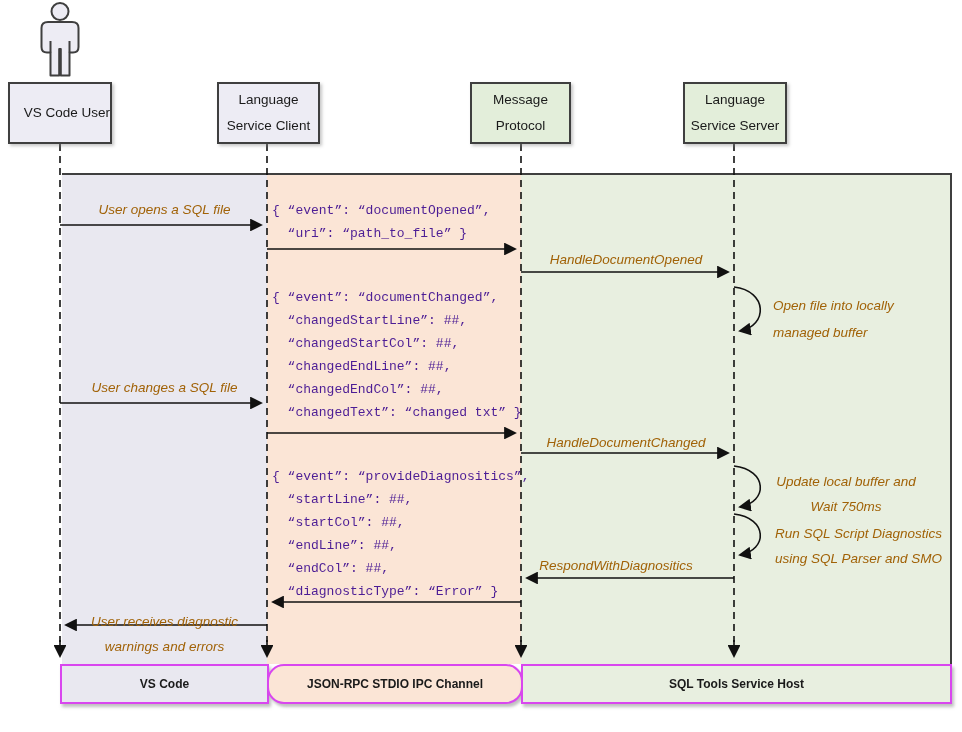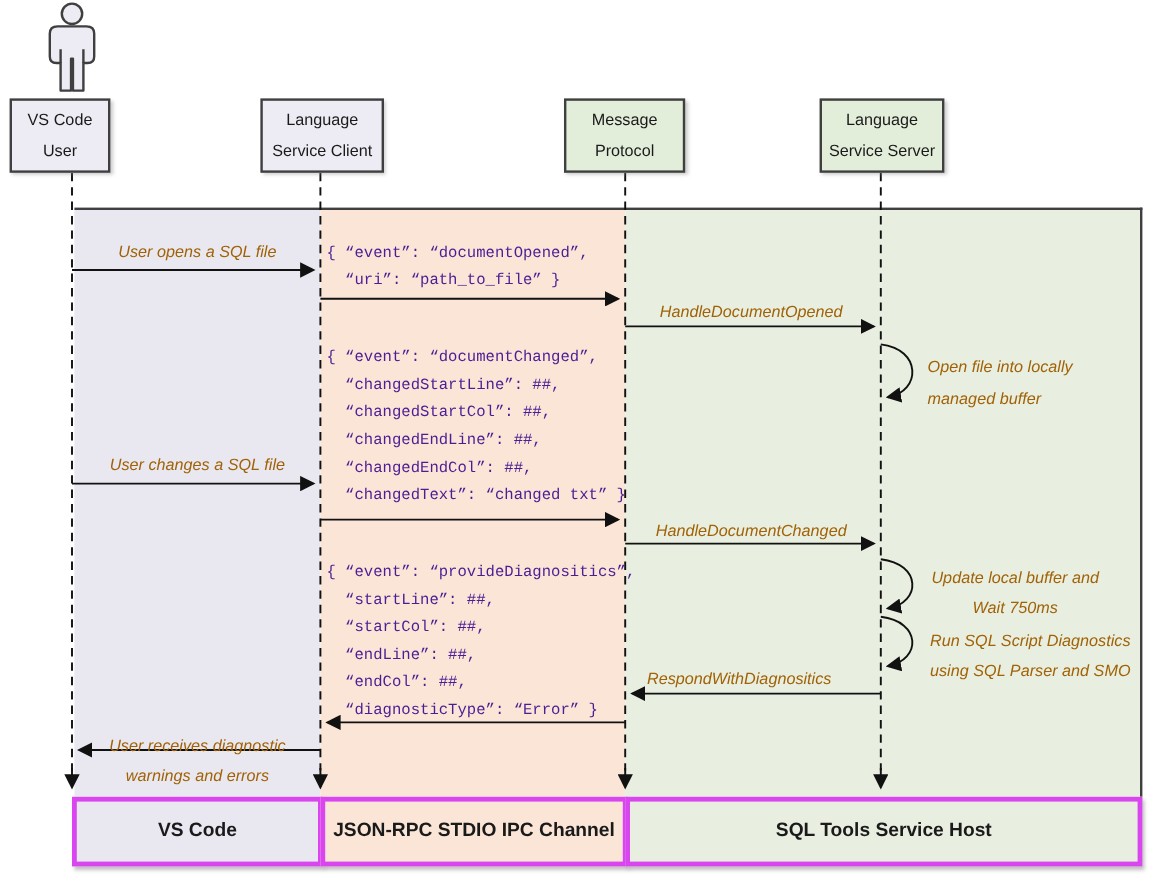--- a/index.html
+++ b/index.html
@@ -19,23 +19,23 @@
     position:absolute;top:82px;height:62px;box-sizing:border-box;
     border:2px solid #3f3f3f;display:flex;flex-direction:column;
     justify-content:center;align-items:center;text-align:center;
     font-size:13.5px;line-height:26px;
     box-shadow:2px 2px 3px rgba(130,130,130,.45);
   }
   .node.lav{background:#edecf4;}
   .node.grn{background:#e3eeda;}
   
   .lane{
-    position:absolute;top:664px;height:58px;box-sizing:border-box;
-    border:4px solid #d946ef;display:flex;justify-content:center;align-items:center;
-    font-size:16px;font-weight:bold;
+    position:absolute;top:664px;height:40px;box-sizing:border-box;
+    border:2px solid #d946ef;display:flex;justify-content:center;align-items:center;
+    font-size:12px;font-weight:bold;
     box-shadow:2px 3px 3px rgba(130,130,130,.5);
   }
   
   .lbl{position:absolute;font-style:italic;font-size:13.5px;color:#a16207;}
   .ctr{text-align:center;}
   
   .payload{
     position:absolute;left:272px;font-family:"Liberation Mono",monospace;
     font-size:13px;line-height:23px;color:#4c1d95;
   }
@@ -92,21 +92,21 @@
     </g>
 
     <g stroke="#111" stroke-width="1.6">
       <line x1="60" y1="640" x2="60" y2="656" marker-end="url(#arrow)"></line>
       <line x1="267" y1="640" x2="267" y2="656" marker-end="url(#arrow)"></line>
       <line x1="521" y1="640" x2="521" y2="656" marker-end="url(#arrow)"></line>
       <line x1="734" y1="640" x2="734" y2="656" marker-end="url(#arrow)"></line>
     </g>
   </svg>
 
-  <div class="node lav" style="left:8px;width:84px;align-items:flex-end;">
+  <div class="node lav" style="left:8px;width:104px;align-items:flex-end;">
     <span>VS Code User</span>
   </div>
   <div class="node lav" style="left:217px;width:103px;">
     <span>Language</span>
     <span>Service Client</span>
   </div>
   <div class="node grn" style="left:470px;width:101px;">
     <span>Message</span>
     <span>Protocol</span>
   </div>
@@ -155,20 +155,20 @@
     <div>  “startLine”: ##,</div>
     <div>  “startCol”: ##,</div>
     <div>  “endLine”: ##,</div>
     <div>  “endCol”: ##,</div>
     <div>  “diagnosticType”: “Error” }</div>
   </div>
 
   <div class="lane" style="left:60px;width:209px;background:#e9e8f0;">
     <span>VS Code</span>
   </div>
-  <div class="lane" style="left:267px;width:256px;background:#fbe5d6;">
+  <div class="lane" style="left:267px;width:256px;background:#fbe5d6;border-radius:17px;">
     <span>JSON-RPC STDIO IPC Channel</span>
   </div>
   <div class="lane" style="left:521px;width:431px;background:#e8efe0;">
     <span>SQL Tools Service Host</span>
   </div>
 
 </div>
 
 </body></html>

